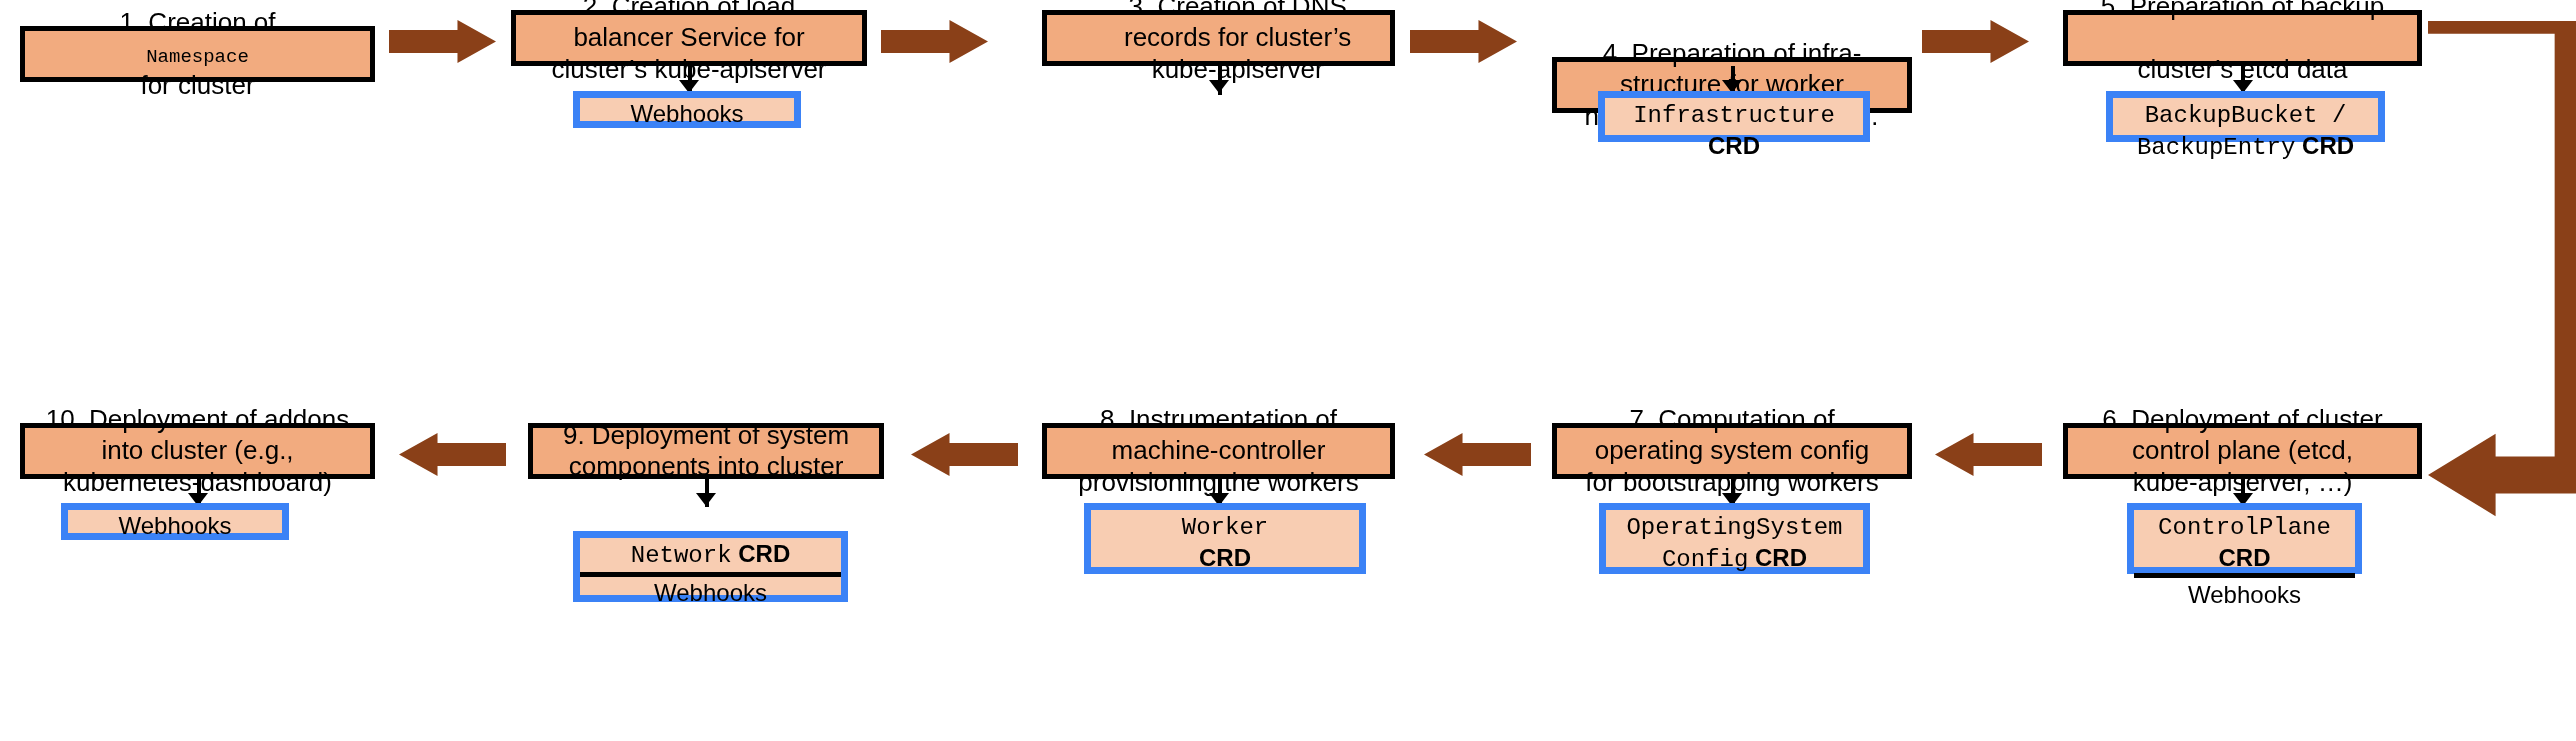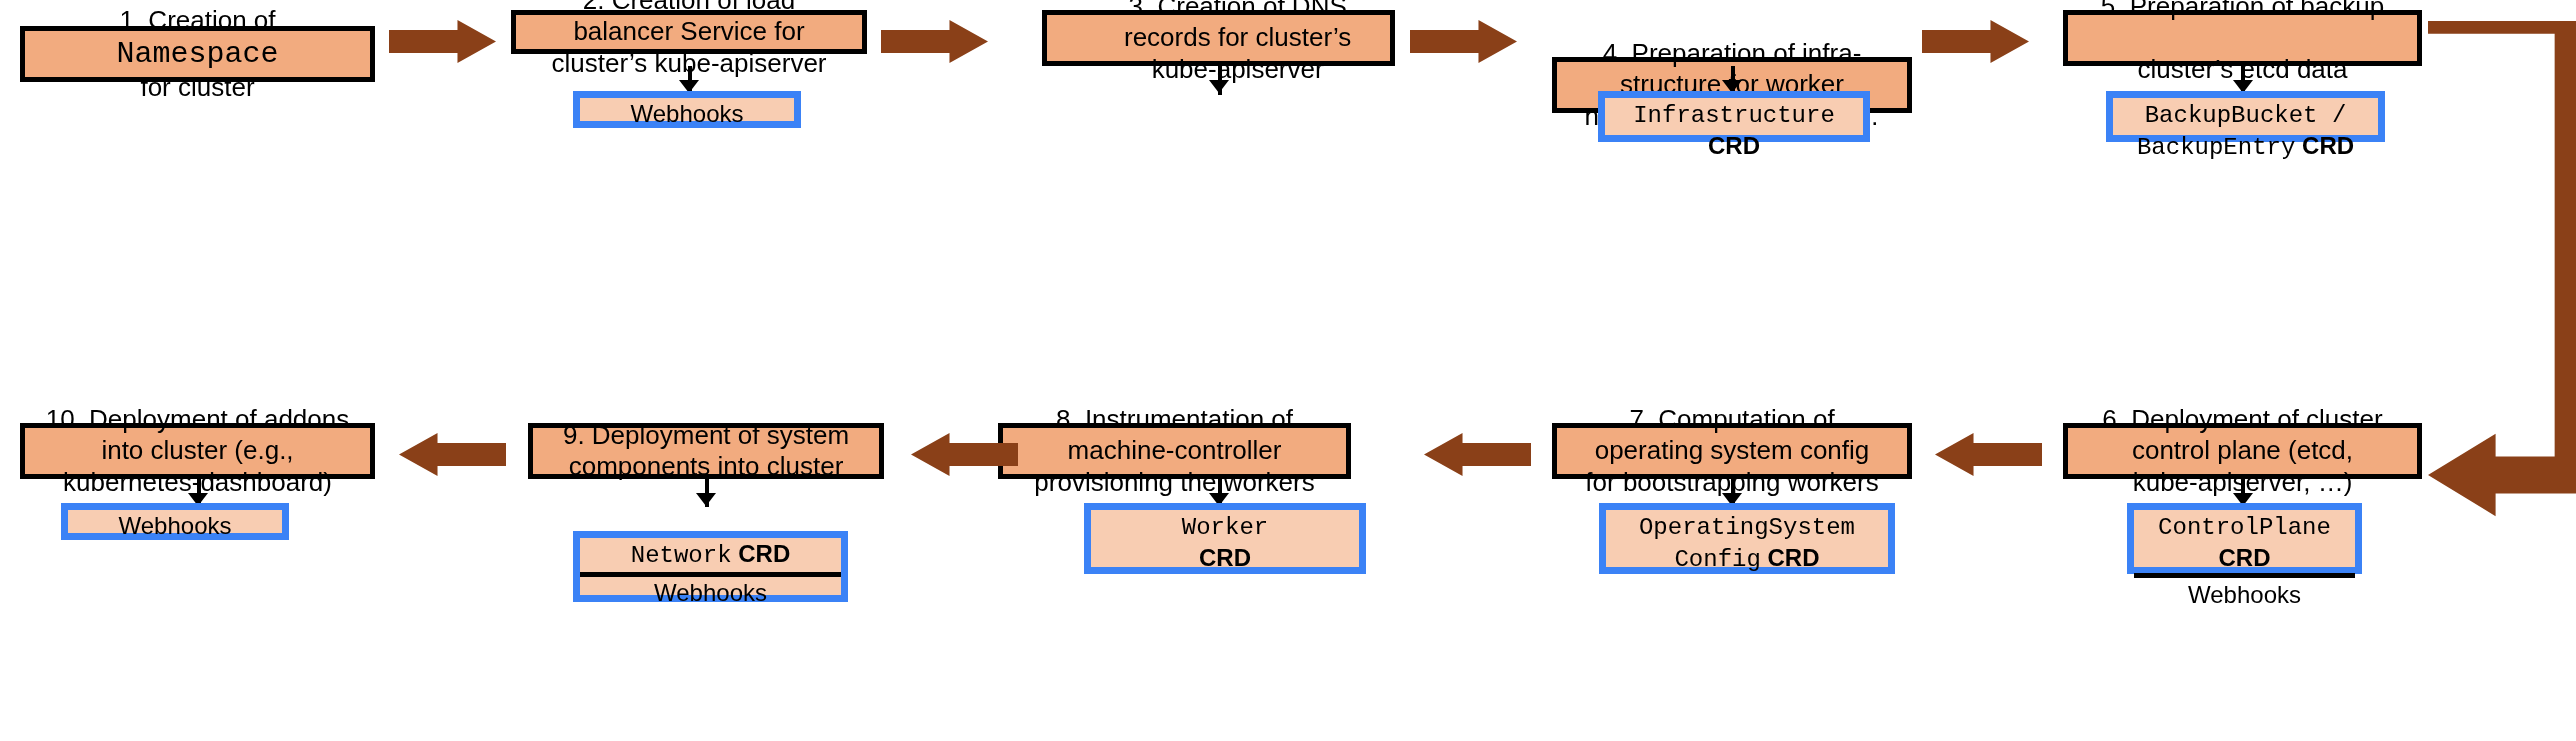--- a/index.html
+++ b/index.html
@@ -21,21 +21,21 @@
     justify-content: center;
     text-align: center;
     font-size: 26px;
     line-height: 1.20;
     color: #000000;
     padding: 2.8px 5.7px;
   }
   .step .txt { display: block; width: 100%; }
   .mono {
     font-family: "Liberation Mono", "DejaVu Sans Mono", monospace;
-    font-size: 30px;
+    font-size: 19px;
   }
 
   
   .artifact {
     position: absolute;
     background: #f8cdb2;
     border: 7px solid #3b82f6;
     display: flex;
     flex-direction: column;
   }
@@ -82,21 +82,21 @@
       <span>for cluster</span>
     </span>
   </div>
 
   <div class="barrow" style="left:389px; top:20px; width:107px; height:43px;">
     <svg width="107" height="43" viewBox="0 0 150 60">
       <polygon points="0,14 96,14 96,0 150,30 96,60 96,46 0,46" fill="#8a4018"></polygon>
     </svg>
   </div>
 
-  <div class="step" style="left:511px; top:10px; width:356px; height:44px;">
+  <div class="step" style="left:511px; top:10px; width:356px; height:56px;">
     <span class="txt">
       <span>2. Creation of load</span><br>
       <span>balancer Service for</span><br>
       <span>cluster’s kube-apiserver</span>
     </span>
   </div>
   <div class="conn" style="left:688px; top:66px; height:28.5px;"></div>
   <div class="conn-head" style="left:679px; top:80px;"></div>
   <div class="artifact" style="left:573px; top:91px; width:228px; height:37px;">
     <div class="cell">Webhooks</div>
@@ -199,36 +199,36 @@
 
   <div class="step" style="left:1552px; top:423px; width:360px; height:56px;">
     <span class="txt">
       <span>7. Computation of</span><br>
       <span>operating system config</span><br>
       <span>for bootstrapping workers</span>
     </span>
   </div>
   <div class="conn" style="left:1731px; top:478px; height:28.5px;"></div>
   <div class="conn-head" style="left:1722px; top:493px;"></div>
-  <div class="artifact" style="left:1599px; top:503px; width:296px; height:71px;">
+  <div class="artifact" style="left:1599px; top:503px; width:271px; height:71px;">
     <div class="cell">
       <span>
         <span class="code">OperatingSystem</span><br>
         <span class="code">Config</span><span> </span><span class="crdtag">CRD</span>
       </span>
     </div>
   </div>
 
   <div class="barrow" style="left:1424px; top:433px; width:107px; height:43px;">
     <svg width="107" height="43" viewBox="0 0 150 60">
       <polygon points="150,14 54,14 54,0 0,30 54,60 54,46 150,46" fill="#8a4018"></polygon>
     </svg>
   </div>
 
-  <div class="step" style="left:998px; top:423px; width:353px; height:56px;">
+  <div class="step" style="left:1042px; top:423px; width:353px; height:56px;">
     <span class="txt">
       <span>8. Instrumentation of</span><br>
       <span>machine-controller</span><br>
       <span>provisioning the workers</span>
     </span>
   </div>
   <div class="conn" style="left:1218px; top:478px; height:28.5px;"></div>
   <div class="conn-head" style="left:1209px; top:493px;"></div>
   <div class="artifact" style="left:1084px; top:503px; width:282px; height:71px;">
     <div class="cell">

